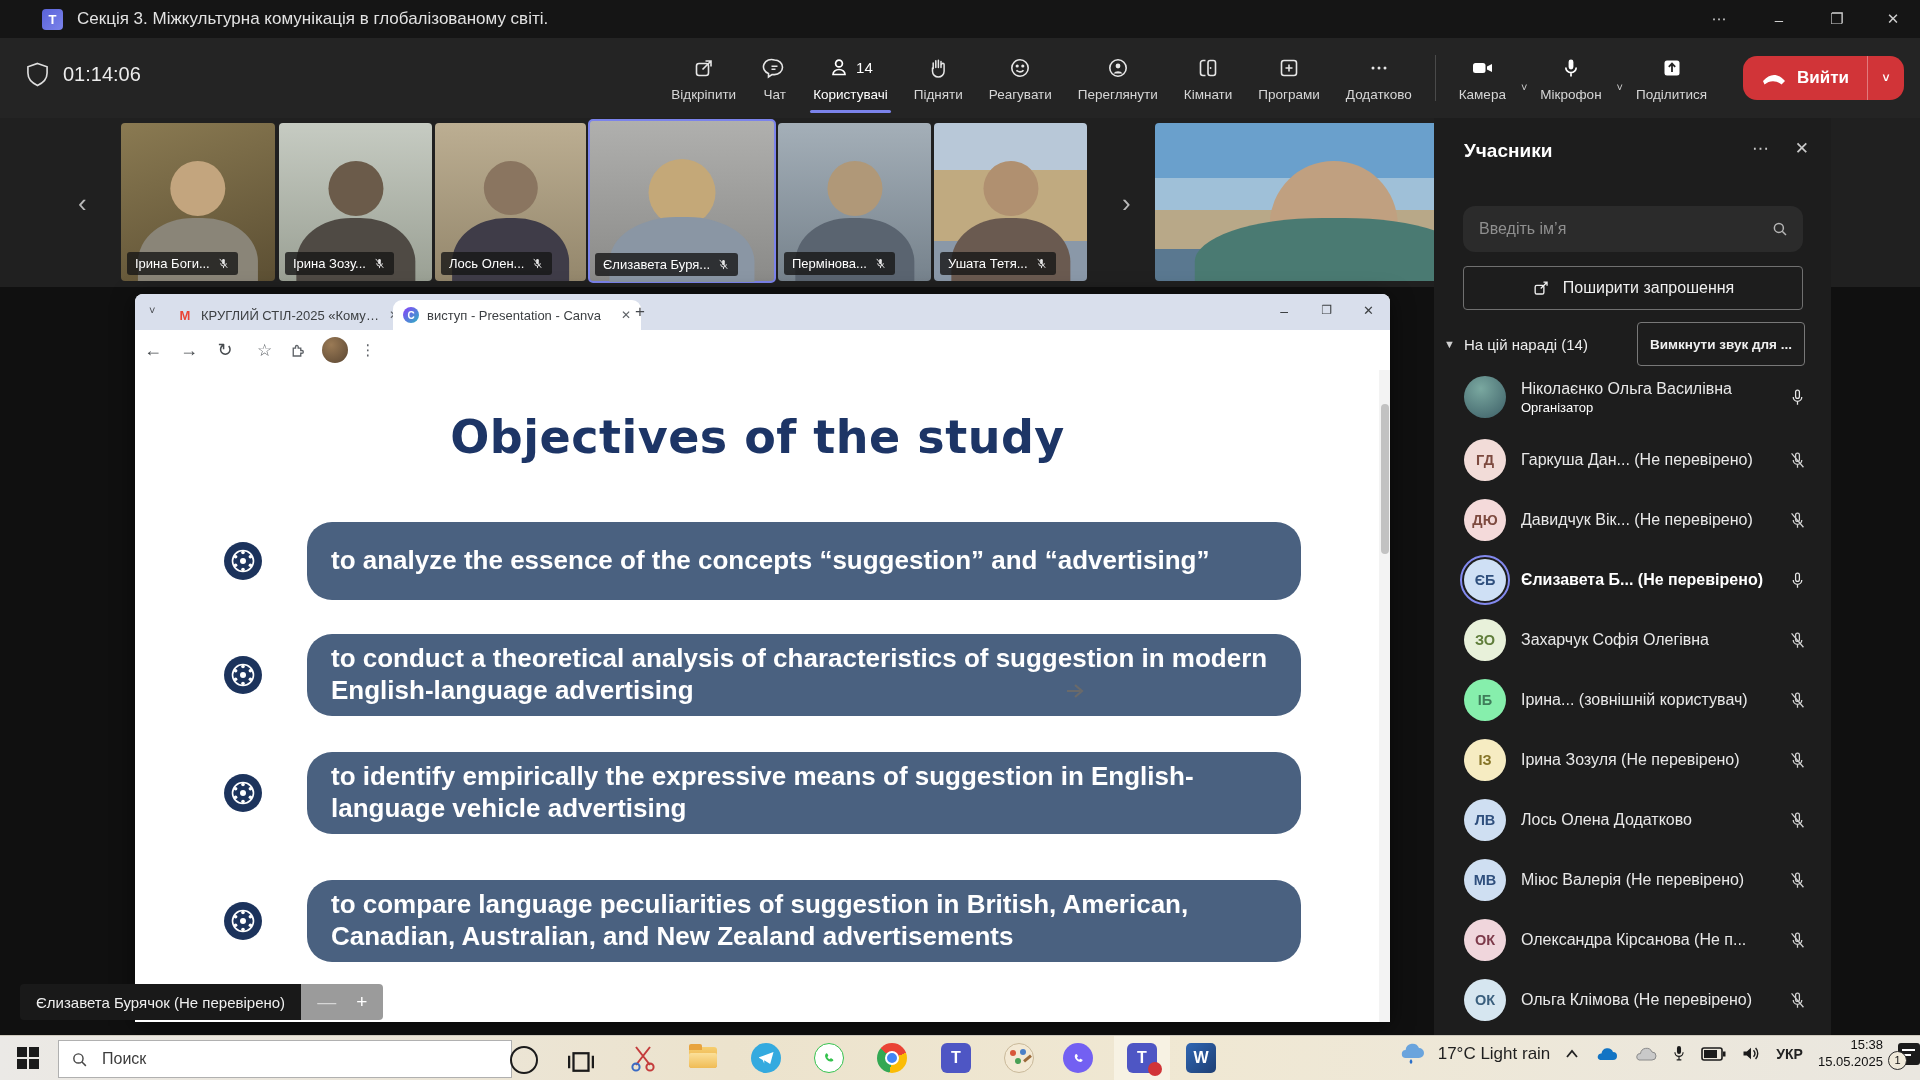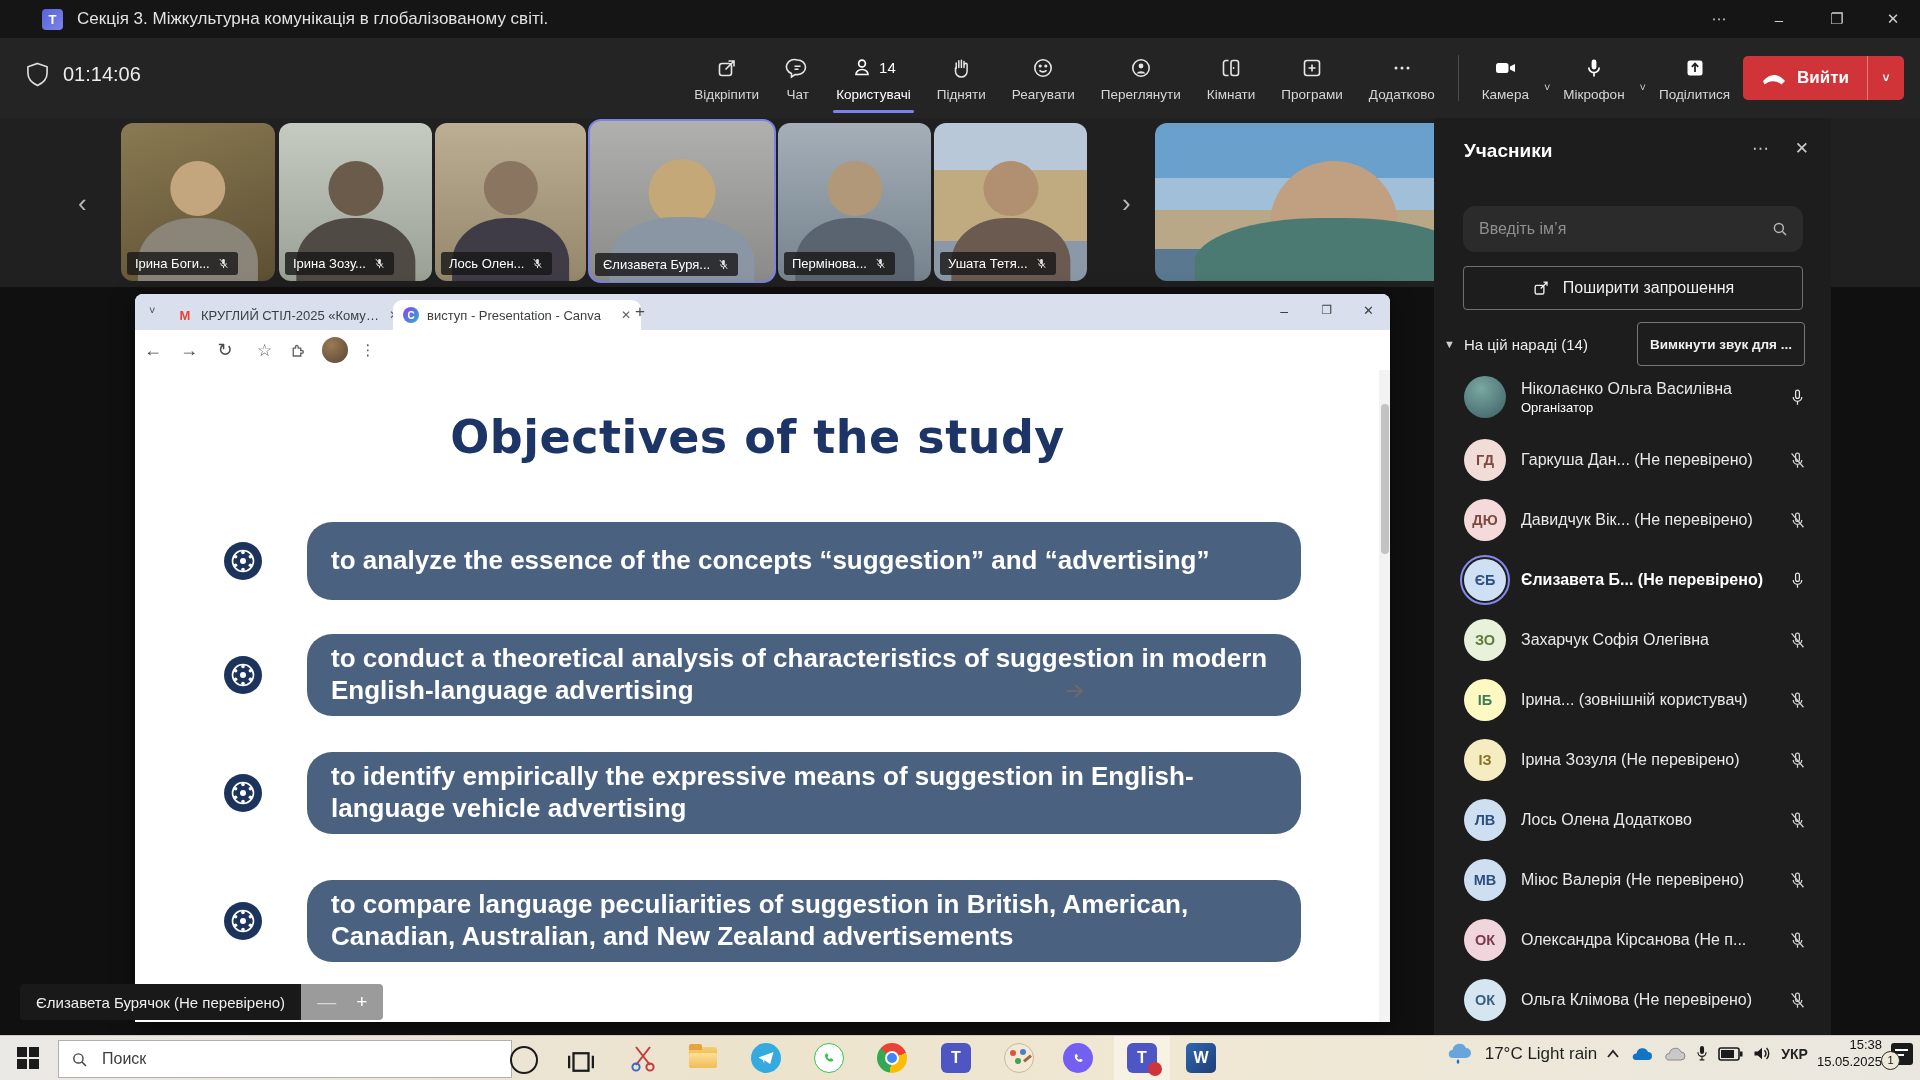--- a/index.html
+++ b/index.html
@@ -21,29 +21,29 @@
   #timer{position:absolute;left:26px;top:24px;display:flex;align-items:center;gap:14px;color:#ececec;font-size:20px}
   #tbar-right{position:absolute;right:16px;top:0;height:80px;display:flex;align-items:center}
   .tbtn{position:relative;height:80px;padding:0 13px;display:flex;flex-direction:column;align-items:center;
         justify-content:center;gap:6px;color:#d6d6d6;font-size:13.5px;cursor:default}
   .tbtn .ic{height:26px;display:flex;align-items:center;gap:4px}
   .tbtn.active{color:#fff}
   .tbtn.active::after{content:'';position:absolute;left:10px;right:10px;bottom:5px;height:3px;border-radius:2px;background:#7b83eb}
   .badge14{font-size:15px;font-weight:normal;color:#fff}
   .vsep{width:1px;height:46px;background:#4a4a4a;margin:0 10px}
   .chevs{color:#cfcfcf;font-size:11px;margin-left:2px;align-self:center;transform:translateY(9px)}
-  #leaveBtn{height:44px;margin-left:0;border-radius:5px;display:flex;align-items:center;
+  #leaveBtn{height:44px;margin-left:23px;border-radius:14px;display:flex;align-items:center;
             color:#fff;font-size:17px;font-weight:bold;overflow:hidden}
   #leaveBtn .main{display:flex;align-items:center;gap:10px;padding:0 18px;height:100%}
   #leaveBtn .drop{width:36px;height:100%;display:grid;place-items:center;border-left:1px solid rgba(255,255,255,.35);font-size:12px}
 
   
   #strip{position:absolute;left:0;top:118px;width:1920px;height:169px;background:#202020}
   .stripchev{position:absolute;top:70px;color:#b9b9b9;font-size:26px;cursor:default}
-  .tile{position:absolute;top:5px;height:158px;border-radius:12px;overflow:hidden;background:#444}
+  .tile{position:absolute;top:5px;height:158px;border-radius:4px;overflow:hidden;background:#444}
   .tile.sel{top:2px;height:162px;outline:2.5px solid #7b83eb;outline-offset:-1px}
   .fig{position:absolute;inset:0}
   .fig::before{content:'';position:absolute;left:50%;top:24%;width:36%;aspect-ratio:1;transform:translateX(-50%);
                border-radius:50%;background:var(--head,#70604e)}
   .fig::after{content:'';position:absolute;left:50%;top:60%;width:78%;height:60%;transform:translateX(-50%);
               border-radius:46% 46% 0 0;background:var(--body,#4a4038)}
   .npill{position:absolute;left:6px;bottom:6px;display:flex;align-items:center;gap:7px;
          background:rgba(22,22,22,.8);border-radius:3px;padding:4px 8px;font-size:13px;color:#fff;white-space:nowrap}
 
   
@@ -112,21 +112,21 @@
            border-top:1px solid #cfcabe}
   #winlogo{position:absolute;left:17px;top:11px;width:22px;height:22px;display:grid;grid-template-columns:1fr 1fr;
            grid-template-rows:1fr 1fr;gap:2px}
   #winlogo i{background:#1b1b1b}
   #tsearch{position:absolute;left:58px;top:4px;width:428px;height:36px;background:#fff;border:1.5px solid #b0b0b0;
            display:flex;align-items:center;gap:12px;padding:0 12px}
   #tsearch input{flex:1;border:none;outline:none;font-size:16px;color:#333;font-family:inherit;background:transparent}
   #tsearch input::placeholder{color:#3c3c3c}
   .tbicon{position:absolute;top:7px;width:30px;height:30px}
   .circ{border-radius:50%}
-  #tray{position:absolute;right:0;top:0;height:35px;display:flex;align-items:center;gap:9px;padding-right:7px;color:#222}
+  #tray{position:absolute;right:0;top:0;height:35px;display:flex;align-items:center;gap:15px;padding-right:0;color:#222}
   #weather{display:flex;align-items:center;gap:10px;font-size:17px;color:#1f1f1f}
   #clock{display:flex;flex-direction:column;align-items:flex-end;font-size:13px;line-height:1.25;color:#111}
   #notif{position:relative;width:22px;height:22px}
   #notif .sq{position:absolute;inset:0;background:#1b1b1b;border-radius:3px}
   #notif .l1,#notif .l2{position:absolute;left:4px;height:2px;background:#fff}
   #notif .l1{top:6px;width:13px}
   #notif .l2{top:11px;width:9px}
   #notif .bdg{position:absolute;left:-10px;top:8px;width:17px;height:17px;border:1.5px solid #2b2b2b;border-radius:50%;
               background:#efe9d9;font-size:11px;display:grid;place-items:center;color:#111}
 </style>
@@ -564,21 +564,21 @@
     <div class="prow">
       <span class="pav" style="background: rgb(232, 241, 218); color: rgb(95, 125, 58);">ЗО</span>
       <span class="ptxt"><span class="pname">Захарчук Софія Олегівна</span></span>
       <svg class="pmic" width="19" height="19" viewBox="0 0 24 24">
         <rect x="9.6" y="2.8" width="4.8" height="10.4" rx="2.4" fill="none" stroke="#d2d2d2" stroke-width="1.6"></rect>
         <path d="M6.6 11.5 a5.4 5.4 0 0 0 10.8 0 M12 17 V21 M4.5 3 19.5 20.5" fill="none" stroke="#d2d2d2" stroke-width="1.6"></path>
         </svg>
     </div>
 
     <div class="prow">
-      <span class="pav" style="background: #fef9c3; color: rgb(63, 125, 90);">ІБ</span>
+      <span class="pav" style="background: #86efac; color: rgb(63, 125, 90);">ІБ</span>
       <span class="ptxt"><span class="pname">Ірина... (зовнішній користувач)</span></span>
       <svg class="pmic" width="19" height="19" viewBox="0 0 24 24">
         <rect x="9.6" y="2.8" width="4.8" height="10.4" rx="2.4" fill="none" stroke="#d2d2d2" stroke-width="1.6"></rect>
         <path d="M6.6 11.5 a5.4 5.4 0 0 0 10.8 0 M12 17 V21 M4.5 3 19.5 20.5" fill="none" stroke="#d2d2d2" stroke-width="1.6"></path>
         </svg>
     </div>
 
     <div class="prow">
       <span class="pav" style="background: rgb(246, 236, 194); color: rgb(133, 116, 39);">ІЗ</span>
       <span class="ptxt"><span class="pname">Ірина Зозуля (Не перевірено)</span></span>

